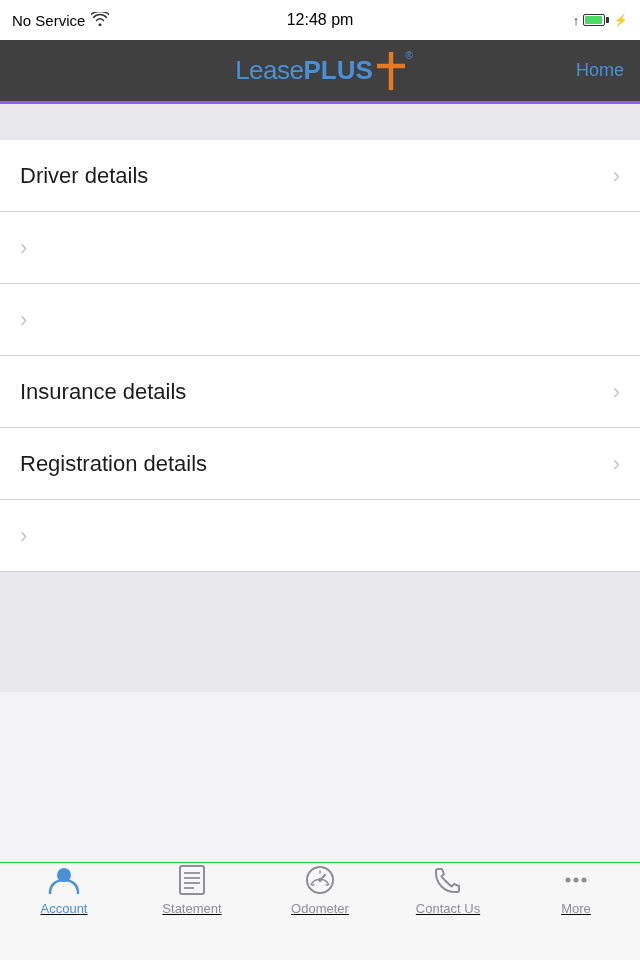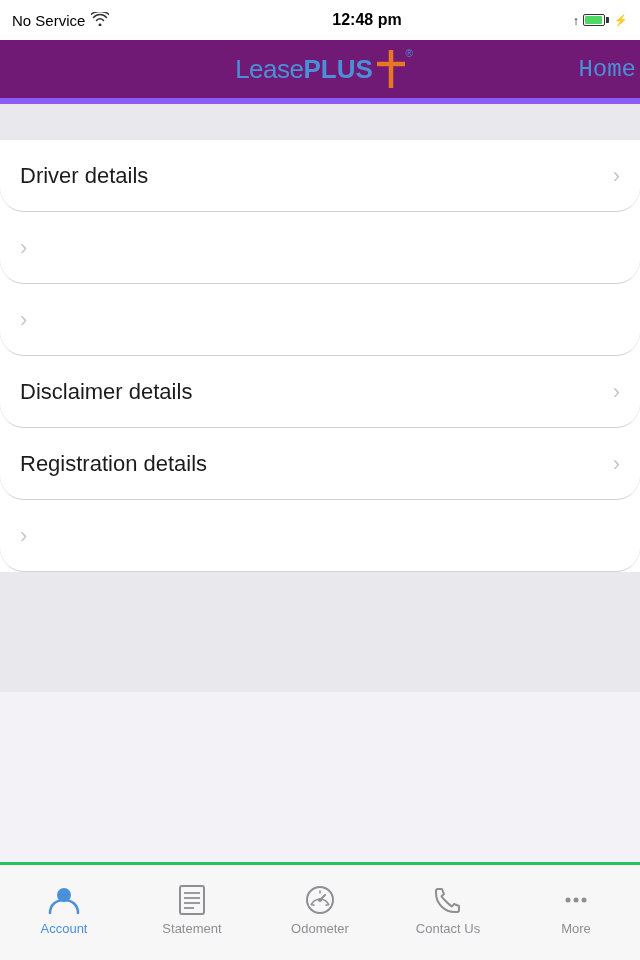--- a/index.html
+++ b/index.html
@@ -24,25 +24,24 @@
       font-size: 15px;
       font-weight: 500;
     }
     .status-left {
       display: flex;
       align-items: center;
       gap: 6px;
     }
     .status-center {
       font-size: 16px;
-      font-weight: 700;
+      font-weight: 400;
       position: absolute;
       left: 50%;
       transform: translateX(-50%);
-      margin-left: 47px;
     }
     .status-right {
       display: flex;
       align-items: center;
       gap: 4px;
     }
     .wifi-icon {
       font-size: 14px;
     }
     .battery-bar {
@@ -74,26 +73,26 @@
       vertical-align: middle;
     }
     .bolt-icon {
       font-size: 11px;
       margin-left: 1px;
     }
 
     
     .header {
       height: 64px;
-      background: #701a75;
+      background: #404040;
       display: flex;
       align-items: center;
       justify-content: center;
       position: relative;
-      border-bottom: 6px solid #8b5cf6;
+      border-bottom: 3px solid #8b5cf6;
     }
     .logo-container {
       display: flex;
       align-items: center;
     }
     .logo-lease {
       font-size: 26px;
       font-weight: 400;
       color: #4a90d9;
       letter-spacing: -0.5px;
@@ -116,26 +115,25 @@
     }
     .logo-reg {
       font-size: 10px;
       color: #4a90d9;
       position: absolute;
       top: -2px;
       right: -8px;
     }
     .header-home-btn {
       position: absolute;
-      right: 4px;
-      font-size: 24px;
+      right: 16px;
+      font-size: 18px;
       color: #4a90d9;
       font-weight: 300;
       cursor: pointer;
-      font-family: Liberation Mono, monospace;
     }
 
     
     .section-spacer {
       height: 36px;
       background: #e8e8ed;
     }
 
     
     .menu-list {
@@ -143,21 +141,20 @@
     }
     .menu-item {
       display: flex;
       align-items: center;
       justify-content: space-between;
       padding: 0 20px;
       height: 72px;
       border-bottom: 1px solid #d0d0d6;
       cursor: pointer;
       background: #fff;
-      border-radius: 24px;
     }
     .menu-item:first-child {
       border-top: none;
     }
     .menu-item-label {
       font-size: 22px;
       color: #1c1c1e;
       font-weight: 400;
     }
     .menu-chevron {
@@ -173,23 +170,24 @@
     }
 
     
     .tab-bar {
       position: absolute;
       bottom: 0;
       left: 0;
       width: 640px;
       height: 98px;
       background: #f7f7f7;
-      border-top: 3px solid #22c55e;
-      display: flex;
-      align-items: center;
+      border-top: 1px solid #22c55e;
+      display: flex;
+      align-items: flex-start;
+      text-decoration: underline;
     }
     .tab-item {
       flex: 1;
       display: flex;
       flex-direction: column;
       align-items: center;
       justify-content: center;
       cursor: pointer;
       gap: 4px;
       padding-bottom: 6px;
@@ -266,21 +264,21 @@
       <span class="menu-item-label">Driver details</span>
       <span class="menu-chevron">›</span>
     </div>
     <div class="menu-item">
       <span class="menu-chevron">›</span>
     </div>
     <div class="menu-item">
       <span class="menu-chevron">›</span>
     </div>
     <div class="menu-item">
-      <span class="menu-item-label">Disclaimer details</span>
+      <span class="menu-item-label">Insurance details</span>
       <span class="menu-chevron">›</span>
     </div>
     <div class="menu-item">
       <span class="menu-item-label">Registration details</span>
       <span class="menu-chevron">›</span>
     </div>
     <div class="menu-item">
       <span class="menu-chevron">›</span>
     </div>
   </div>

